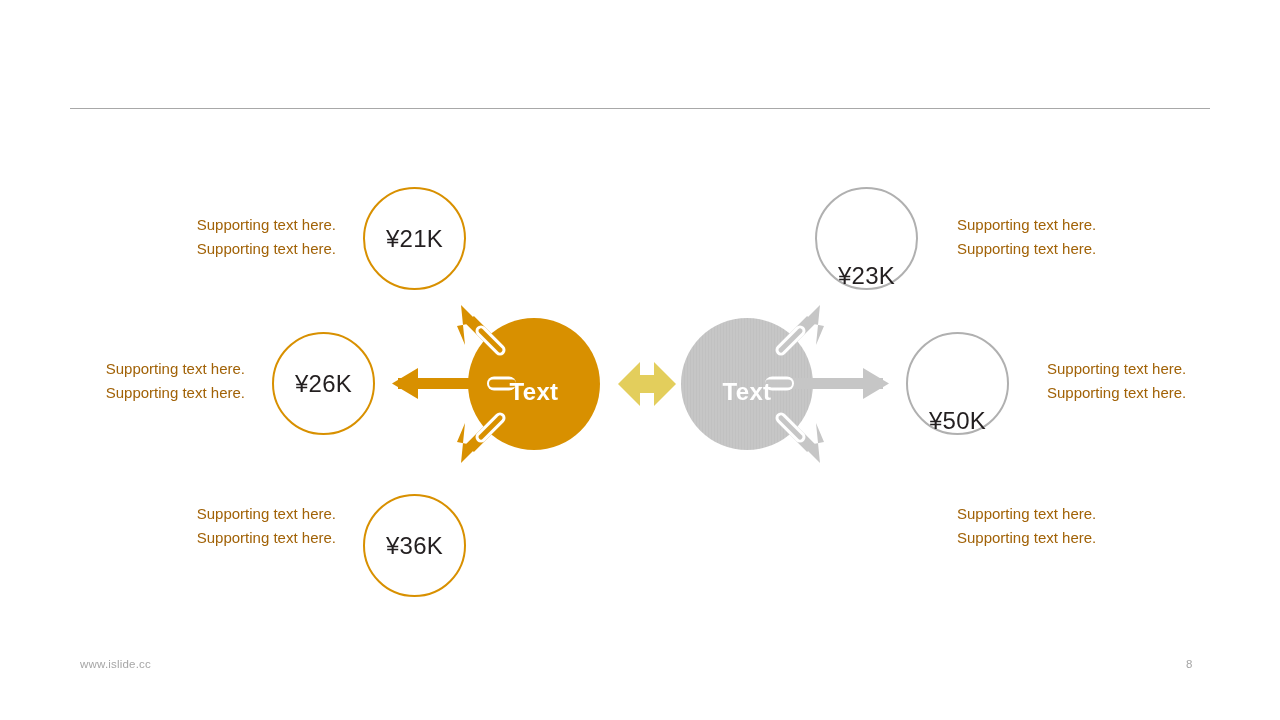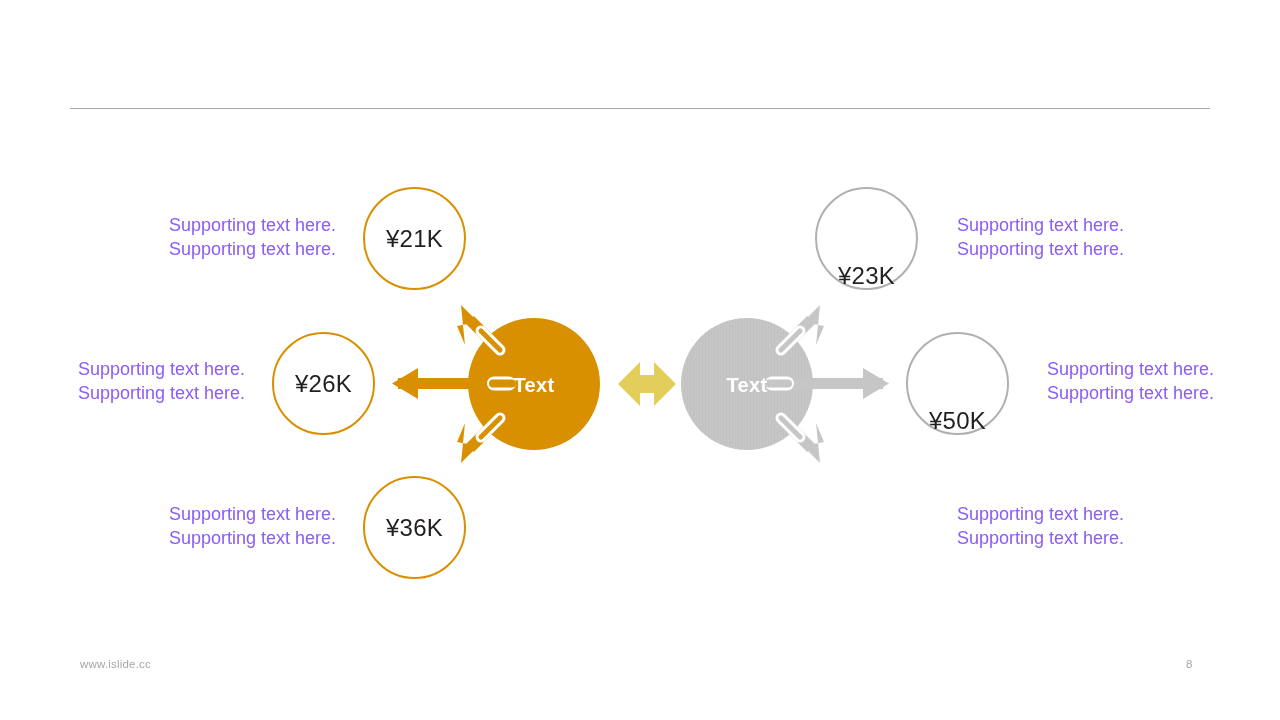--- a/index.html
+++ b/index.html
@@ -59,37 +59,38 @@
     font-size: 24px;
     color: #231f20;
     letter-spacing: .2px;
     line-height: 1;
     white-space: nowrap;
   }
 
   
   .support {
     position: absolute;
-    font-size: 18px;
+    font-size: 15px;
     line-height: 24px;
-    color: #8b5cf6;
+    color: #a16207;
     white-space: nowrap;
   }
   .support.right-align { text-align: right; }
   .support.left-align  { text-align: left; }
 
   
   .hub-label {
     position: absolute;
-    font-size: 20px;
+    font-size: 24px;
     font-weight: bold;
     color: #ffffff;
     letter-spacing: .3px;
     white-space: nowrap;
     transform: translate(-50%, -50%);
+    margin-top: 7px;
   }
 
   
   .footer-url {
     position: absolute;
     left: 80px;
     top: 658px;
     font-size: 11.5px;
     color: #a6a6a6;
     letter-spacing: .2px;
@@ -173,21 +174,21 @@
   <div class="hub-label" style="left:747px; top:385px;">Text</div>
 
   <div class="value-node" style="left:363px; top:187px;">
     <span class="value-label">¥21K</span>
   </div>
 
   <div class="value-node" style="left:272px; top:332px;">
     <span class="value-label">¥26K</span>
   </div>
 
-  <div class="value-node" style="left:363px; top:476px;">
+  <div class="value-node" style="left:363px; top:494px;">
     <span class="value-label">¥36K</span>
   </div>
 
   <div class="value-node gray" style="left:815px; top:187px;">
     <span class="value-label">¥23K</span>
   </div>
 
   <div class="value-node gray" style="left:906px; top:332px;">
     <span class="value-label">¥50K</span>
   </div>

